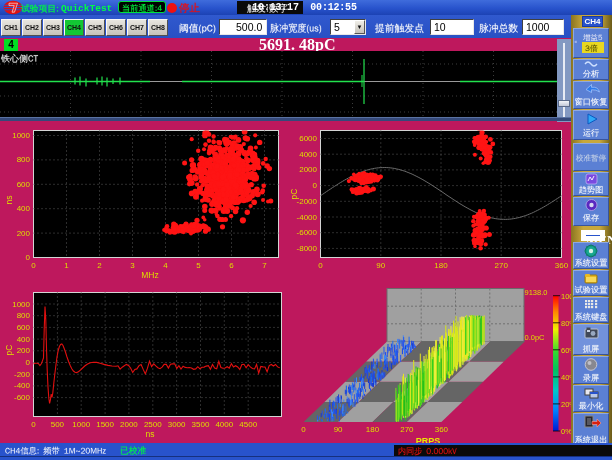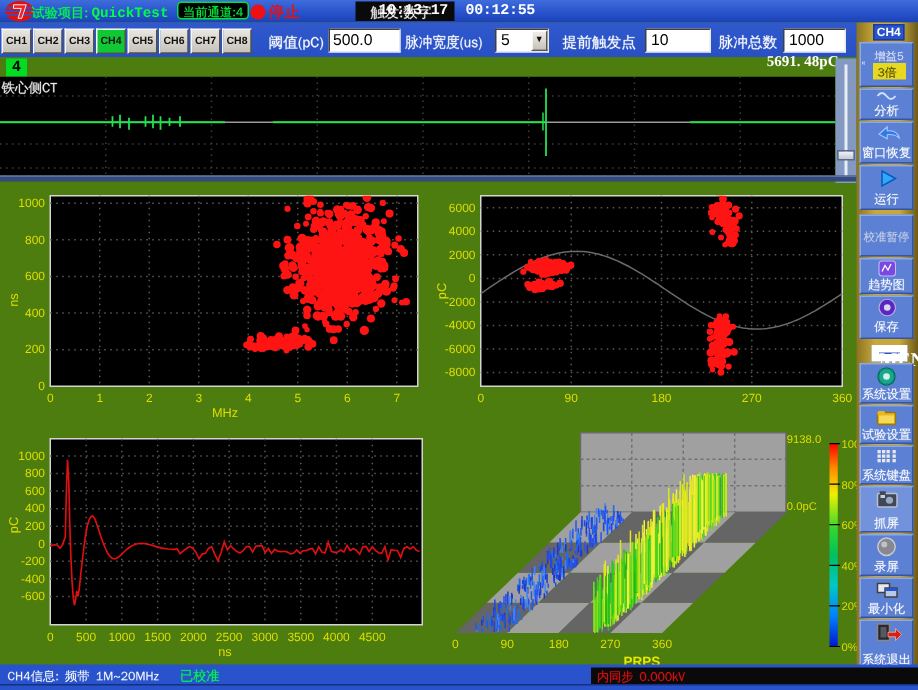--- a/index.html
+++ b/index.html
@@ -1,12 +1,12 @@
 <!DOCTYPE html>
-<html><head><meta charset="utf-8"><style>*{margin:0;padding:0;box-sizing:border-box}html,body{width:612px;height:460px;overflow:hidden;background:#000;font-family:"Liberation Sans",sans-serif}#root{position:relative;width:612px;height:460px;background:#4d7c0f}.abs{position:absolute}</style></head><body>
+<html><head><meta charset="utf-8"><style>*{margin:0;padding:0;box-sizing:border-box}html,body{width:612px;height:460px;overflow:hidden;background:#000;font-family:"Liberation Sans",sans-serif}#root{position:relative;width:612px;height:460px;background:#be185d}.abs{position:absolute}</style></head><body>
 <div id="root">
     <svg width="0" height="0" style="position:absolute">
       <defs>
         <path id="u8bd5" d="M911 743 848 697 774 797 836 843ZM396 583Q342 583 289 581Q292 610 289 639Q342 636 396 636H664L660 841Q699 837 738 841L735 636H853Q907 636 960 639Q957 610 960 581Q907 583 853 583H734Q734 542 734.0 514.5Q734 487 737.5 438.0Q741 389 747.0 351.5Q753 314 765.5 263.5Q778 213 796 171Q837 76 904 0Q900 67 894 134Q930 112 972 115Q985 16 977 -83Q976 -117 943 -122Q929 -123 917 -114Q732 47 683 305Q664 405 664 583ZM643 430Q640 401 643 372Q596 375 548 375V76Q596 94 689 133L695 86Q455 -13 326 -79Q320 -33 292 3Q382 18 478 51V375H432Q378 375 325 372Q328 401 325 430Q378 428 432 428H536Q589 428 643 430ZM6 418Q9 444 6 470Q58 468 110 468H228V81L299 161L327 200L364 162L336 134L196 -41L147 -4Q155 13 155 32V420ZM170 594Q109 692 36 781L100 826Q175 734 239 631Z"></path>
         <path id="u9a8c" d="M957 -17Q954 -44 957 -71Q907 -69 857 -69H475Q425 -69 376 -71Q378 -44 376 -17Q425 -20 475 -20H699Q736 69 781 206L833 368Q868 353 906 346Q860 190 773 -20H857Q907 -20 957 -17ZM650 95Q606 228 548 355L617 387Q676 256 722 119ZM506 58Q469 192 418 321L489 348Q541 216 579 78ZM733 408H562Q512 408 462 406Q464 426 463 443Q411 398 353 368Q338 408 303 432Q398 476 476 554Q523 601 543 641Q583 722 607 810Q646 796 687 789Q680 769 673 749Q716 622 804 542Q883 470 987 424Q950 406 934 368Q882 393 832 432Q832 419 833 406Q783 408 733 408ZM562 458 799 459Q695 550 638 671Q575 545 482 459Q522 458 562 458ZM33 71Q30 121 7 154Q51 153 104.0 160.5Q157 168 277 205L278 161Q128 115 33 71ZM84 640Q119 632 159 631Q148 563 140 493L122 343H236L293 711H106Q56 711 6 709Q9 736 6 763Q56 761 106 761H370L306 343H380L352 -32Q350 -68 318 -94Q271 -128 189 -126H151Q160 -72 126 -43Q162 -47 213.5 -46.0Q265 -45 274.5 -39.0Q284 -33 285 -8L308 293H47L71 501Q80 571 84 640Z"></path>
         <path id="u9879" d="M396 704Q393 676 396 648Q344 651 292 651H227V242Q279 262 379 306L386 261Q163 163 44 98Q38 143 9 178Q82 192 158 217V651H110Q58 651 7 648Q10 676 7 704Q58 702 110 702H292Q344 702 396 704ZM921 -142Q795 -36 656 60L720 115Q863 17 992 -92ZM316 -145Q302 -101 255 -81Q386 -69 488.5 3.0Q591 75 591 171V352Q591 420 586 488Q635 484 683 488Q678 420 678 352V171Q678 109 641 51Q540 -97 316 -145ZM505 78Q456 82 408 78Q412 146 412 214V588Q465 588 519 588Q559 642 590 724H468Q406 724 345 722Q349 747 345 773Q406 770 468 770H833Q894 770 955 773Q952 747 955 722Q894 724 833 724H686Q670 654 618 588H891V82H803V542H583L580 538Q578 540 575 542Q538 542 499 542L500 214Q500 146 505 78Z"></path>
         <path id="u76ee" d="M224 -124Q184 -120 145 -124Q148 -51 148 23V771H816V-122H743V-20H221Q222 -72 224 -124ZM743 525V713H221L220 525ZM743 281V467H220V281ZM743 37V224H220V37Z"></path>
         <path id="u3a" d="M215 404H101V520H215ZM215 0H101V116H215Z"></path>
         <path id="u5f53" d="M98 380Q102 410 98 440Q154 438 210 438H460V692Q460 764 457 837Q496 833 535 837Q531 764 531 692V438H873V-116H802V-56H220Q164 -56 108 -59Q111 -29 108 1Q164 -1 220 -1H802V156H271Q215 156 160 153Q163 183 160 214Q215 211 271 211H802V383H210Q154 383 98 380ZM761 749Q798 736 837 731Q802 568 653 438Q633 471 599 485Q658 533 695.5 593.5Q733 654 761 749ZM292 458Q230 584 155 703L221 745Q299 622 362 493Z"></path>
         <path id="u524d" d="M800 405Q800 476 796 546Q835 542 873 546Q869 476 869 405V-21Q869 -74 832 -102Q792 -131 699 -130Q709 -82 677 -45Q706 -49 744.0 -49.5Q782 -50 791 -42Q800 -33 800 9ZM669 44Q631 48 593 44Q596 114 596 185V335Q596 406 593 476Q631 472 669 476Q666 406 666 335V185Q666 114 669 44ZM405 17V124H204V33Q204 -38 208 -108Q170 -104 132 -108Q135 -38 135 33V525H474V-10Q471 -76 423 -98Q389 -116 346 -116Q354 -68 328 -26Q343 -31 361 -35Q394 -36 399.5 -29.5Q405 -23 405 17ZM981 654Q979 626 981 598Q930 600 878 600H592L582 591Q579 596 576 600H122Q70 600 19 598Q21 626 19 654Q70 651 122 651H336Q286 720 227 783L283 835Q355 758 415 672L386 651H547Q626 726 694 831Q724 807 759 790Q718 724 646 651H878Q930 651 981 654ZM405 350V474H205L204 350ZM405 175V299H204V175Z"></path>
@@ -174,27 +174,27 @@
         <use href="#u53d1" x="3072"></use>
         <use href="#u70b9" x="4096"></use>
       </g>
       <g fill="#fff" stroke="#fff" stroke-width="25" transform="translate(479.0,16.5) scale(0.00957,-0.00957)">
         <use href="#u8109" x="0"></use>
         <use href="#u51b2" x="1024"></use>
         <use href="#u603b" x="2048"></use>
         <use href="#u6570" x="3072"></use>
       </g>
     </svg>
-    <div class="abs" style="left:219px;top:19px;width:48px;height:16px;background:#fff;border:1px solid;border-color:#404040 #e8e8e8 #e8e8e8 #404040;color:#000;font-size:10.5px;line-height:15px;padding-left:2px">500.0</div>
+    <div class="abs" style="left:219px;top:19px;width:48px;height:16px;background:#fff;border:1px solid;border-color:#404040 #e8e8e8 #e8e8e8 #404040;color:#000;font-size:10.5px;line-height:15px;padding-left:16px">500.0</div>
     <div class="abs" style="left:330px;top:19px;width:36px;height:16px;background:#fff;border:1px solid;border-color:#404040 #e8e8e8 #e8e8e8 #404040;color:#000;font-size:10.5px;line-height:15px;padding-left:3px">5</div>
     <div class="abs" style="left:354px;top:20px;width:11px;height:14px;background:linear-gradient(#f0eee8,#c6c2ba);border:1px solid;border-color:#fff #555 #555 #fff;font-size:6px;text-align:center;line-height:13px;color:#111">▼</div>
     <div class="abs" style="left:430px;top:19px;width:44px;height:16px;background:#fff;border:1px solid;border-color:#404040 #e8e8e8 #e8e8e8 #404040;color:#000;font-size:10.5px;line-height:15px;padding-left:3px">10</div>
     <div class="abs" style="left:522px;top:19px;width:42px;height:16px;background:#fff;border:1px solid;border-color:#404040 #e8e8e8 #e8e8e8 #404040;color:#000;font-size:10.5px;line-height:15px;padding-left:3px">1000</div>
     <div class="abs" style="left:4px;top:39px;width:14px;height:12px;background:#00dd22;color:#000;font-weight:bold;font-size:10px;text-align:center;line-height:12px">4</div>
-    <div class="abs" style="left:259px;top:36px;width:300px;text-align:right;color:#fff;font-family:'Liberation Serif',serif;font-weight:bold;font-size:10px">5691. 48pC</div>
+    <div class="abs" style="left:259px;top:36px;width:300px;text-align:left;color:#fff;font-family:'Liberation Serif',serif;font-weight:bold;font-size:16px">5691. 48pC</div>
     <svg style="position:absolute;left:0;top:51px" width="557" height="66">
       <rect width="557" height="66" fill="#000"></rect>
       <line x1="0" y1="-2" x2="557" y2="-2" stroke="#3c3c3c" stroke-width="1" stroke-dasharray="1,3"></line>
       <line x1="0" y1="13" x2="557" y2="13" stroke="#3c3c3c" stroke-width="1" stroke-dasharray="1,3"></line>
       <line x1="0" y1="45" x2="557" y2="45" stroke="#3c3c3c" stroke-width="1" stroke-dasharray="1,3"></line>
       <line x1="0" y1="61" x2="557" y2="61" stroke="#3c3c3c" stroke-width="1" stroke-dasharray="1,3"></line>
       <line x1="70.5" y1="0" x2="70.5" y2="66" stroke="#3c3c3c" stroke-width="1" stroke-dasharray="1,3"></line>
       <line x1="141.0" y1="0" x2="141.0" y2="66" stroke="#3c3c3c" stroke-width="1" stroke-dasharray="1,3"></line>
       <line x1="211.5" y1="0" x2="211.5" y2="66" stroke="#3c3c3c" stroke-width="1" stroke-dasharray="1,3"></line>
       <line x1="282.0" y1="0" x2="282.0" y2="66" stroke="#3c3c3c" stroke-width="1" stroke-dasharray="1,3"></line>

